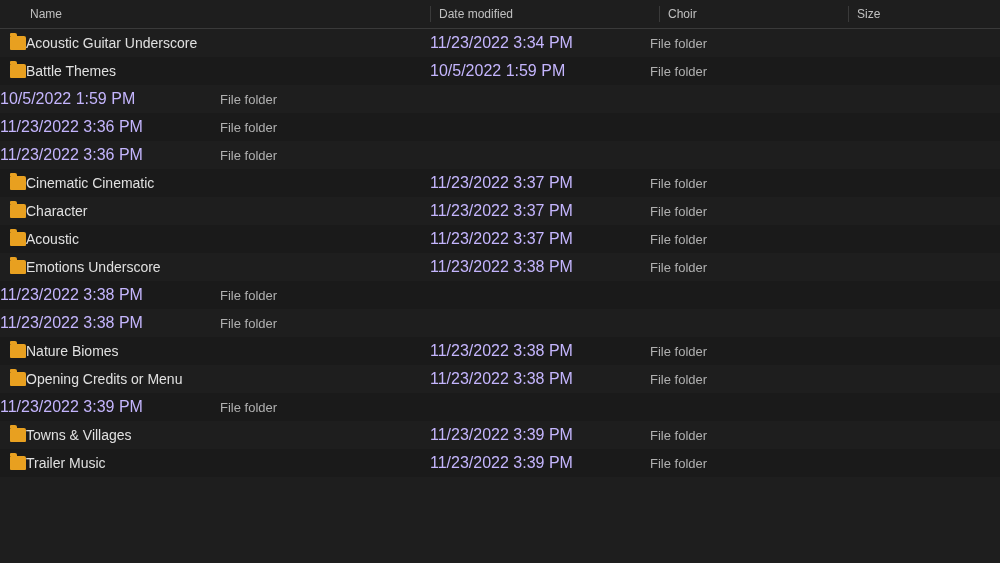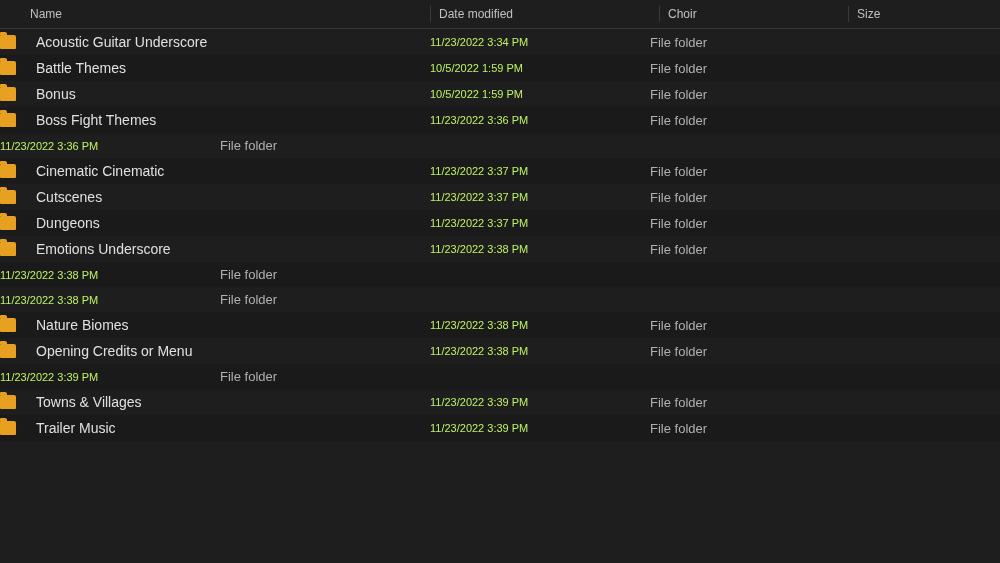--- a/index.html
+++ b/index.html
@@ -88,21 +88,22 @@
     }
 
     .file-row:nth-child(even) {
       background-color: #1a1a1a;
     }
 
     .cell-name {
       flex: 0 0 430px;
       display: flex;
       align-items: center;
-      gap: 20px;
+      padding-left: 10px;
+      gap: 0;
     }
 
     .folder-icon {
       width: 16px;
       height: 14px;
       background-color: #e8a020;
       border-radius: 1px 2px 1px 1px;
       position: relative;
       flex-shrink: 0;
     }
@@ -118,22 +119,22 @@
       border-radius: 1px 2px 0 0;
     }
 
     .cell-name-text {
       color: #e0e0e0;
       font-size: 14px;
     }
 
     .cell-date {
       flex: 0 0 220px;
-      color: #bef264;
-      font-size: 11px;
+      color: #c4b5fd;
+      font-size: 16px;
     }
 
     .cell-type {
       flex: 0 0 180px;
       color: #b0b0b0;
       font-size: 13px;
     }
 
     .cell-size {
       flex: 1;
@@ -167,33 +168,25 @@
       <div class="file-row">
       <div class="cell-name">
         <div class="folder-icon"></div>
         <span class="cell-name-text">Battle Themes</span>
       </div>
       <div class="cell-date">10/5/2022 1:59 PM</div>
       <div class="cell-type">File folder</div>
       <div class="cell-size"></div>
     </div>
       <div class="file-row">
-      <div class="cell-name">
-        <div class="folder-icon"></div>
-        <span class="cell-name-text">Bonus</span>
-      </div>
       <div class="cell-date">10/5/2022 1:59 PM</div>
       <div class="cell-type">File folder</div>
       <div class="cell-size"></div>
     </div>
       <div class="file-row">
-      <div class="cell-name">
-        <div class="folder-icon"></div>
-        <span class="cell-name-text">Boss Fight Themes</span>
-      </div>
       <div class="cell-date">11/23/2022 3:36 PM</div>
       <div class="cell-type">File folder</div>
       <div class="cell-size"></div>
     </div>
       <div class="file-row">
       <div class="cell-date">11/23/2022 3:36 PM</div>
       <div class="cell-type">File folder</div>
       <div class="cell-size"></div>
     </div>
       <div class="file-row">
@@ -201,30 +194,30 @@
         <div class="folder-icon"></div>
         <span class="cell-name-text">Cinematic Cinematic</span>
       </div>
       <div class="cell-date">11/23/2022 3:37 PM</div>
       <div class="cell-type">File folder</div>
       <div class="cell-size"></div>
     </div>
       <div class="file-row">
       <div class="cell-name">
         <div class="folder-icon"></div>
-        <span class="cell-name-text">Cutscenes</span>
+        <span class="cell-name-text">Character</span>
       </div>
       <div class="cell-date">11/23/2022 3:37 PM</div>
       <div class="cell-type">File folder</div>
       <div class="cell-size"></div>
     </div>
       <div class="file-row">
       <div class="cell-name">
         <div class="folder-icon"></div>
-        <span class="cell-name-text">Dungeons</span>
+        <span class="cell-name-text">Acoustic</span>
       </div>
       <div class="cell-date">11/23/2022 3:37 PM</div>
       <div class="cell-type">File folder</div>
       <div class="cell-size"></div>
     </div>
       <div class="file-row">
       <div class="cell-name">
         <div class="folder-icon"></div>
         <span class="cell-name-text">Emotions Underscore</span>
       </div>

